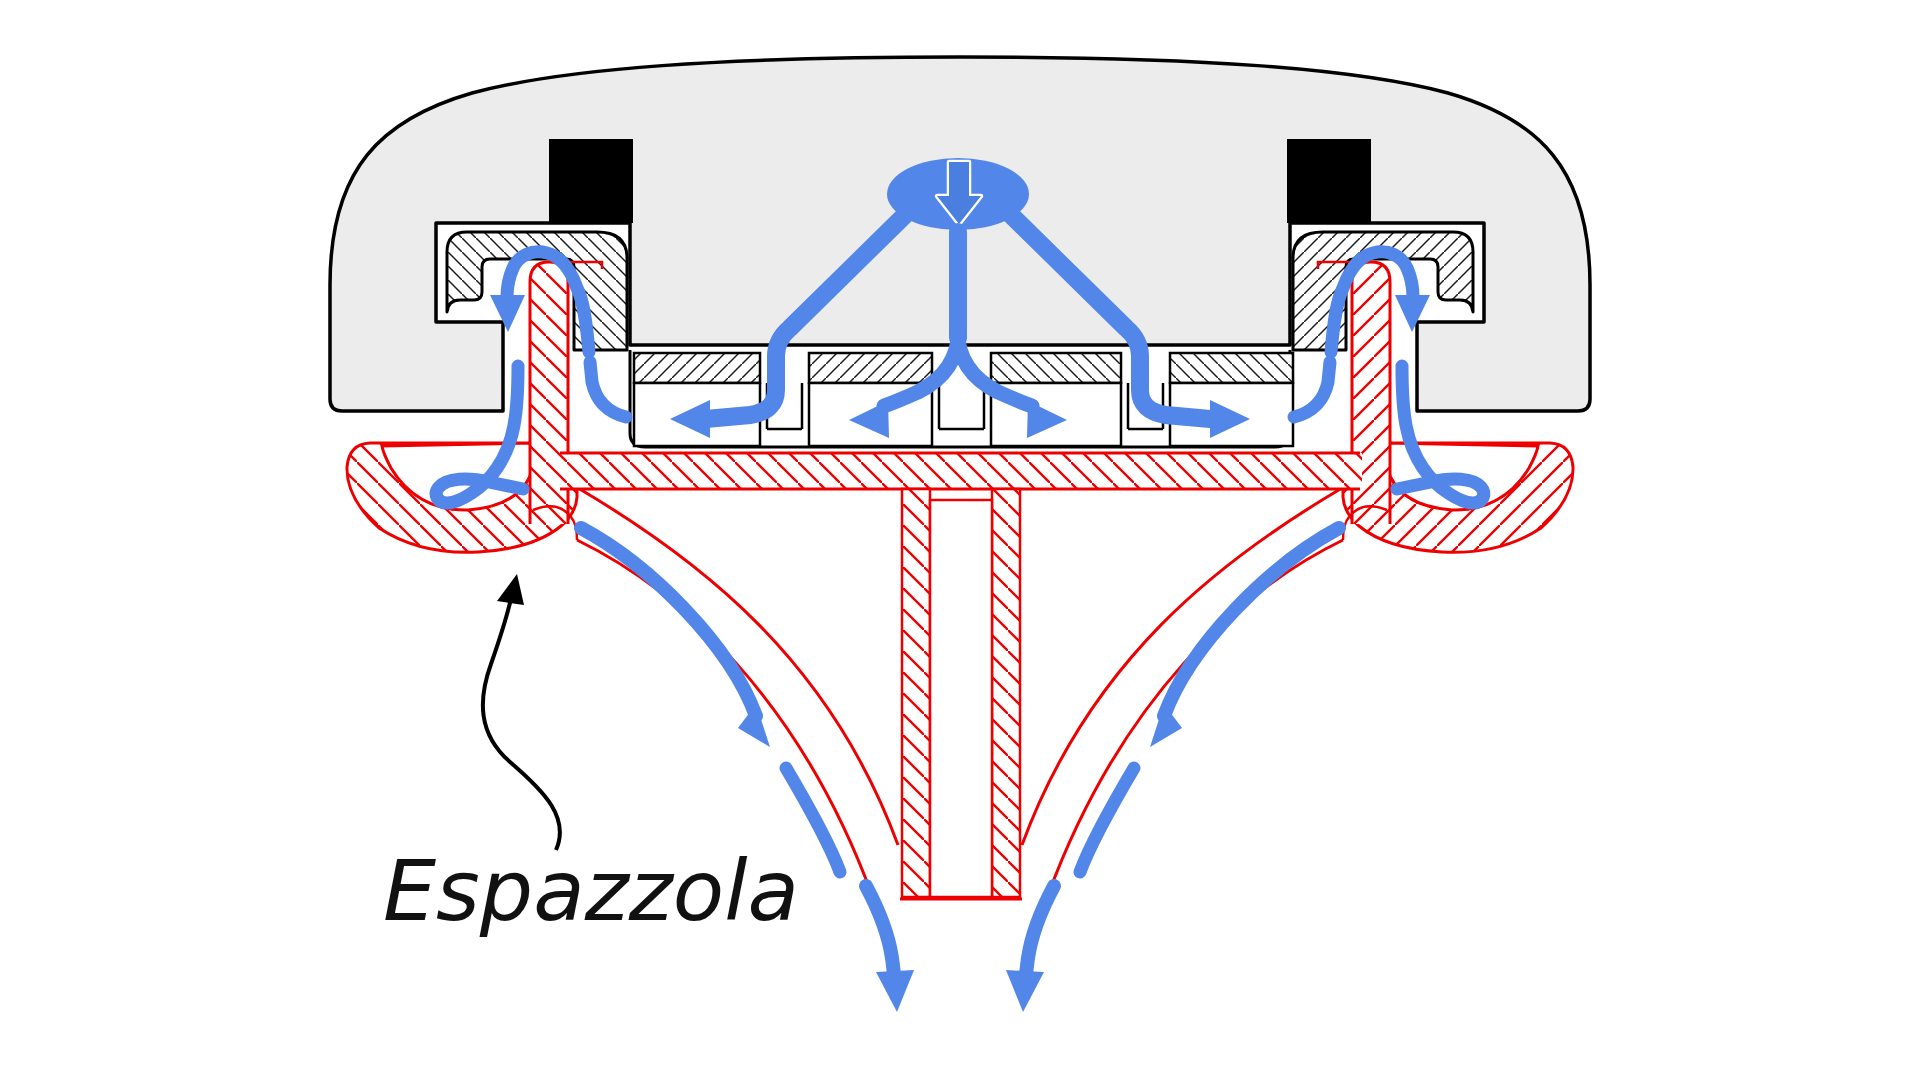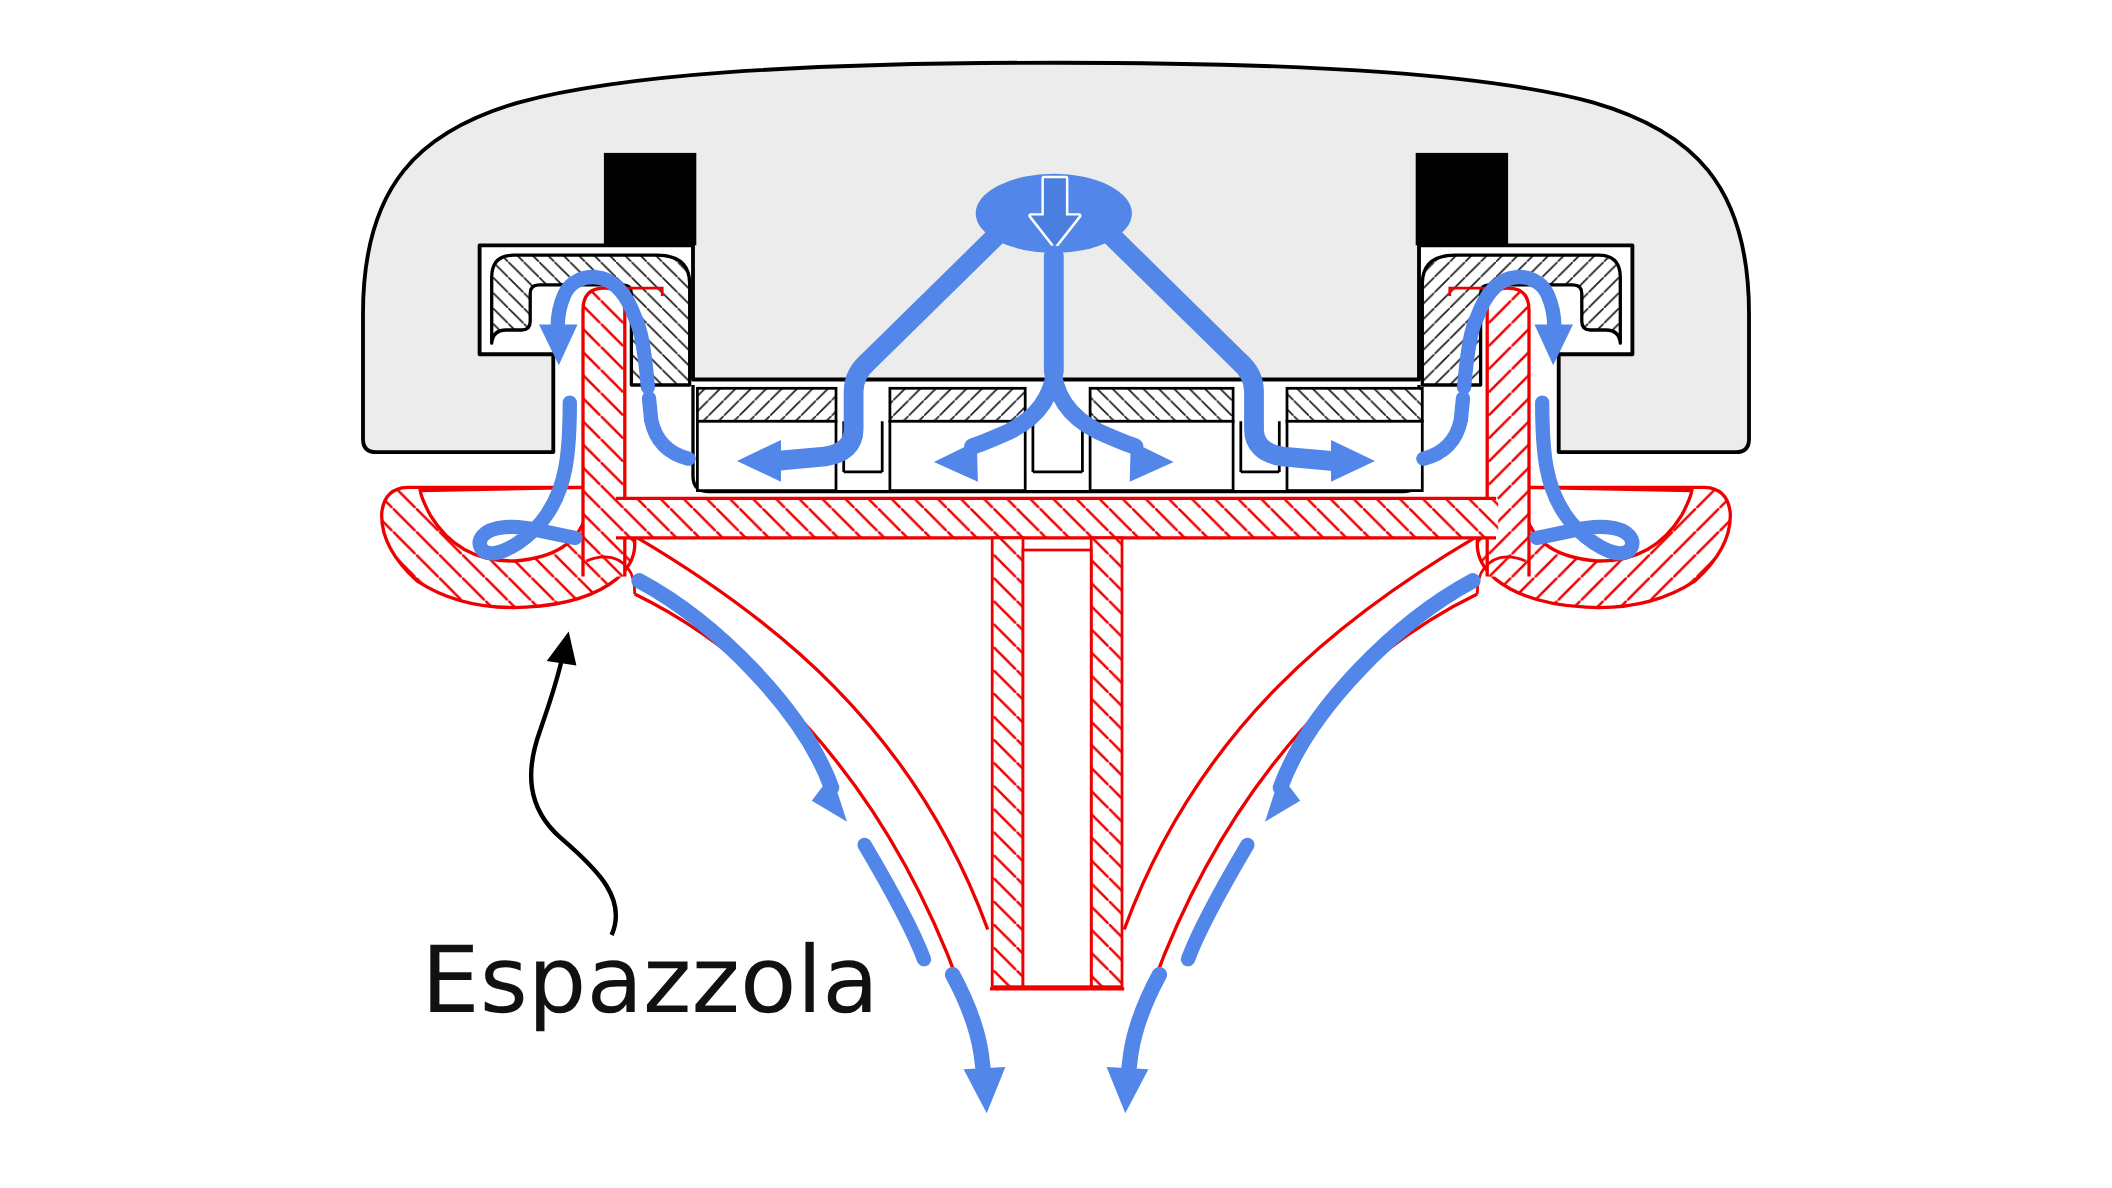--- a/index.html
+++ b/index.html
@@ -1,17 +1,17 @@
 <!DOCTYPE html>
 <html><head>
 <meta charset="utf-8">
 <style>
   html,body{margin:0;padding:0;background:#fff;}
   .stage{position:relative;width:1920px;height:1080px;background:#fff;overflow:hidden;
-         font-family:"DejaVu Sans","Liberation Sans",sans-serif;}
+         font-family:"DejaVu Sans","Liberation Sans",sans-serif;font-style:italic;}
   svg{display:block;position:absolute;inset:0;}
   text.diagram-label{font-family:"DejaVu Sans","Liberation Sans",sans-serif;}
 </style>
 </head>
 <body>
 
 <div class="stage">
 <svg width="1920" height="1080" viewBox="0 0 1920 1080">
   <defs>
 

